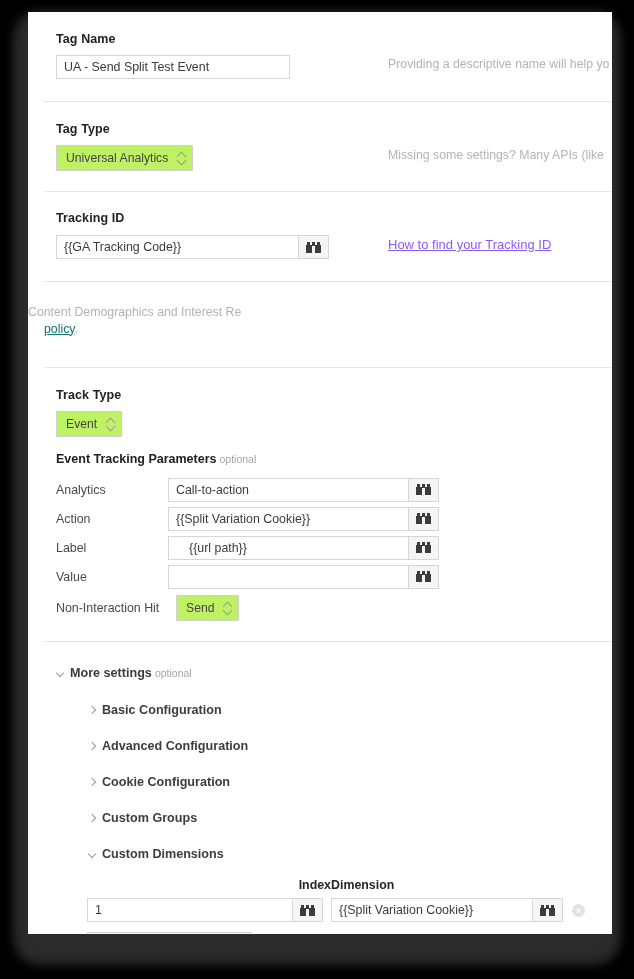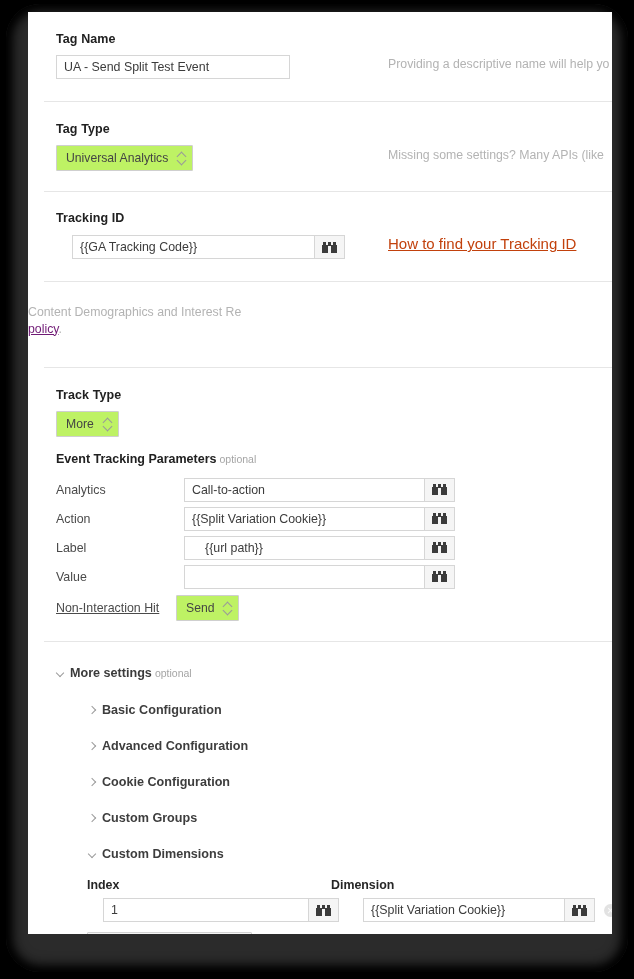--- a/index.html
+++ b/index.html
@@ -88,44 +88,45 @@
     color: #212121;
     letter-spacing: .1px;
   }
   .help-text {
     font-size: 12.3px;
     color: #b3b3b3;
     line-height: 1.35;
     white-space: nowrap;
   }
   .help-text a, .link {
-    color: #701a75;
+    color: #0f766e;
+    padding-left: 16px;
   }
   .link-std {
-    font-size: 15px;
-    color: #c2410c;
+    font-size: 13px;
+    color: #8b5cf6;
     text-decoration: underline;
   }
 
   
   .txt {
     box-sizing: border-box;
     height: 24px;
     border: 1px solid #d6d6d6;
     background: #fff;
     font-size: 12.4px;
     color: #3c3c3c;
     padding: 0 7px;
     line-height: 22px;
     display: inline-block;
     vertical-align: middle;
     white-space: nowrap;
     overflow: hidden;
   }
-  .input-group { display: flex; align-items: center; margin-left: 16px; }
+  .input-group { display: flex; align-items: center; }
   .brick-btn {
     box-sizing: border-box;
     width: 30px;
     height: 24px;
     border: 1px solid #d6d6d6;
     border-left: none;
     background: #f5f5f5;
     display: flex;
     align-items: center;
     justify-content: center;
@@ -378,21 +379,21 @@
       </div>
       <div style="height:30px;"></div>
       <div class="divider"></div>
     </div>
 
     <div class="section" style="padding-top:20px;">
       <div class="col-left">
         <div class="field-label">Track Type</div>
         <div style="height:9px;"></div>
         <div class="sel">
-          <span>More</span>
+          <span>Event</span>
           <span class="chev"></span>
         </div>
       </div>
     </div>
 
     <div class="section" style="padding-top:12px;">
       <div style="padding-left:28px;">
         <div>
           <span class="param-title">Event Tracking Parameters</span><span class="optional">optional</span>
         </div>
@@ -456,21 +457,21 @@
                   <i class="s1"></i>
                   <i class="s2"></i>
                   <i class="s3"></i>
                   <i class="slot"></i>
                 </span>
             </span>
           </span>
         </div>
 
         <div class="param-row" style="height:34px;">
-          <span class="param-name" style="width:120px;flex:0 0 120px;text-decoration:underline;">Non-Interaction Hit</span>
+          <span class="param-name" style="width:120px;flex:0 0 120px;">Non-Interaction Hit</span>
           <span class="sel">
             <span>Send</span>
             <span class="chev"></span>
           </span>
         </div>
       </div>
       <div style="height:16px;"></div>
       <div class="divider"></div>
     </div>
 
@@ -500,21 +501,21 @@
           <span class="caret right"></span>
           <span>Custom Groups</span>
         </div>
         <div class="sub-item">
           <span class="caret down"></span>
           <span>Custom Dimensions</span>
         </div>
 
         <div style="padding-left:31px;padding-top:6px;">
           <div style="display:flex;align-items:flex-end;">
-            <div style="width:244px;flex:0 0 244px;" class="cd-head">Index</div>
+            <div style="width:244px;flex:0 0 244px;text-align:right;" class="cd-head">Index</div>
             <div class="cd-head">Dimension</div>
           </div>
           <div style="height:6px;"></div>
           <div style="display:flex;align-items:center;">
             <span class="input-group" style="width:236px;">
               <input class="txt" style="flex: 1 1 auto;" value="1">
               <span class="brick-btn">
                 <span class="brick">
                     <i class="base"></i>
                     <i class="s1"></i>

